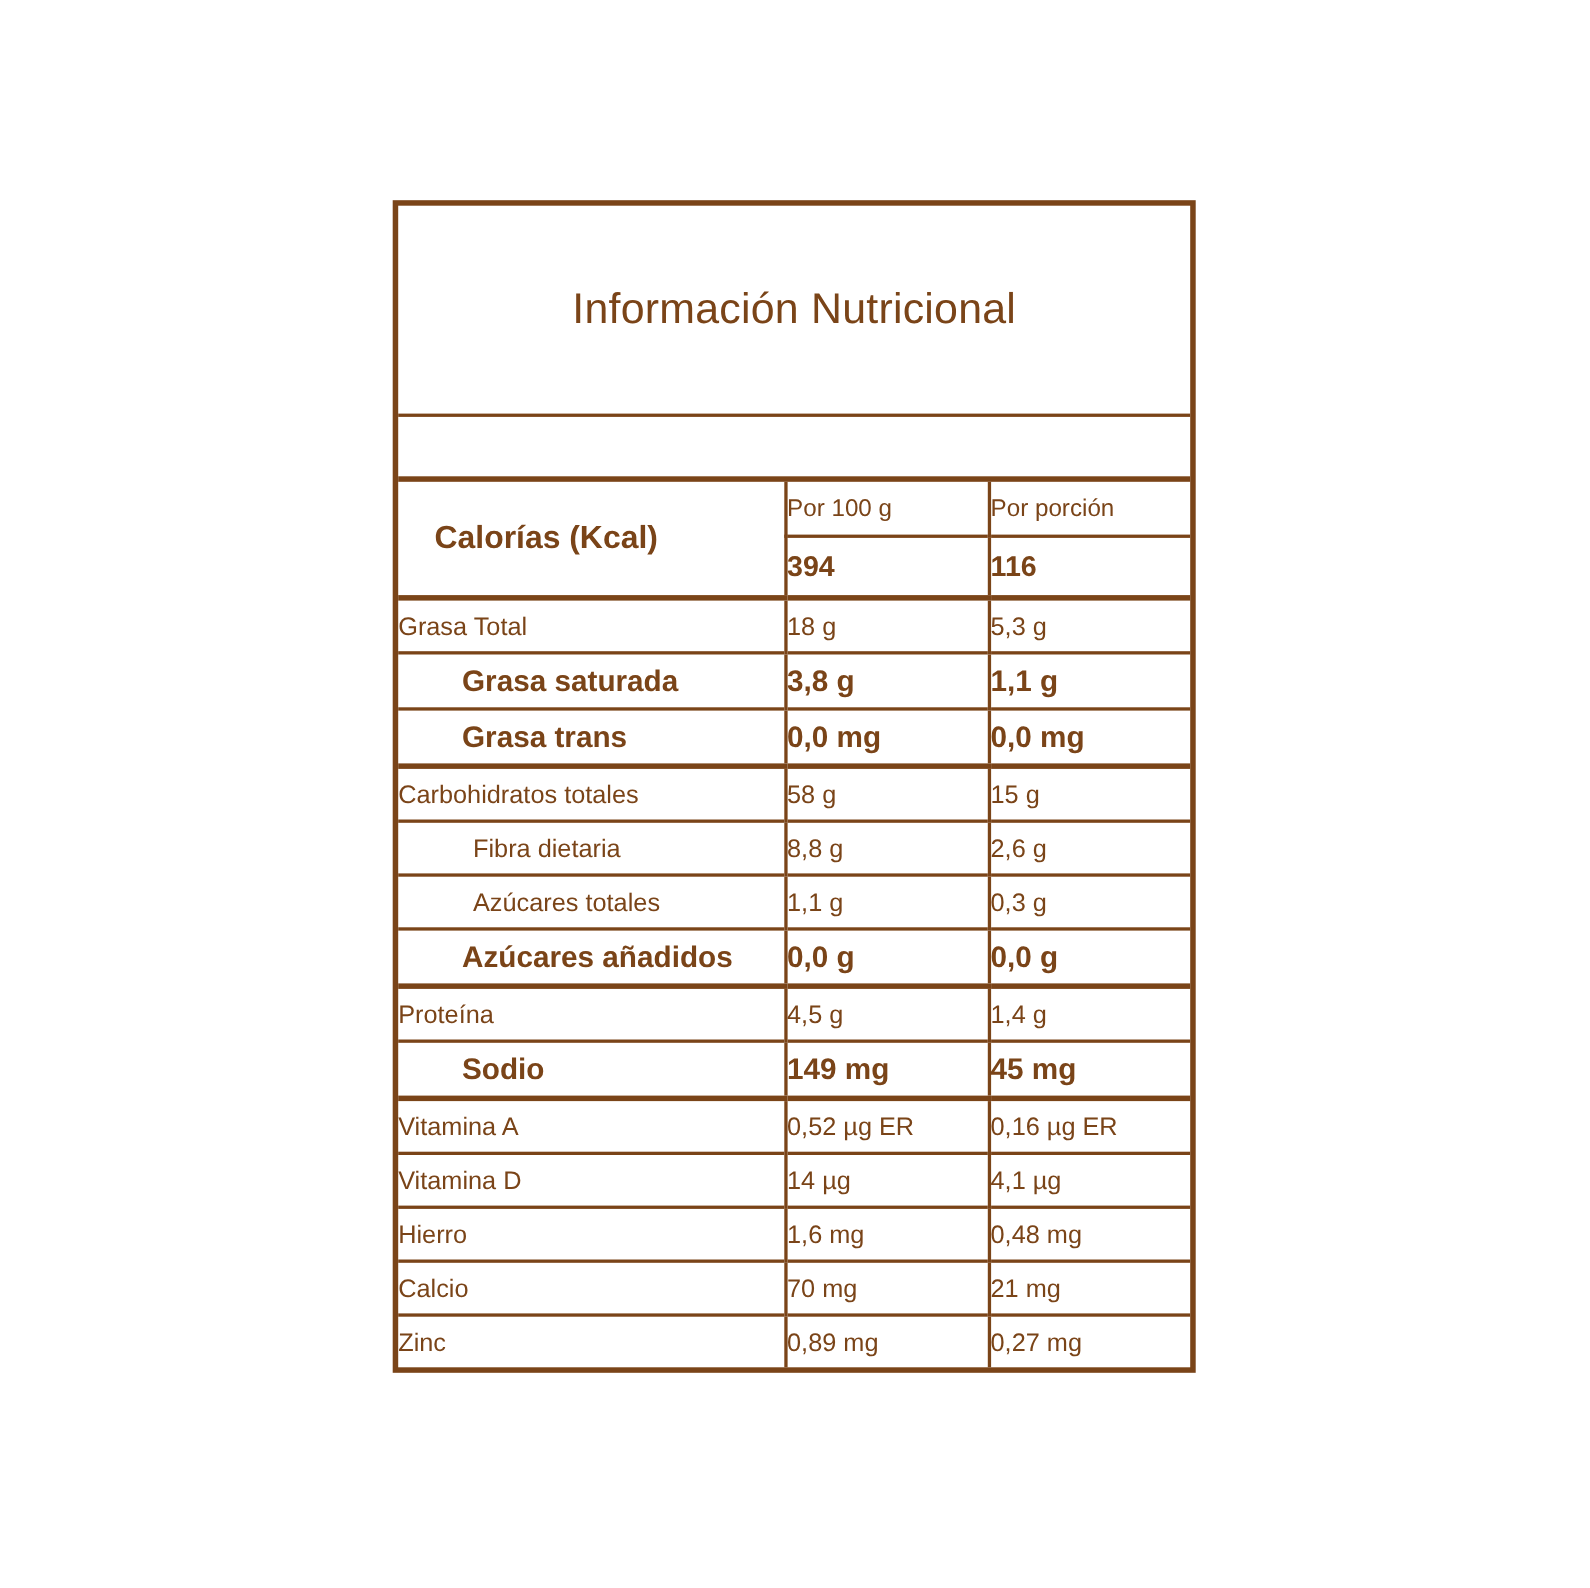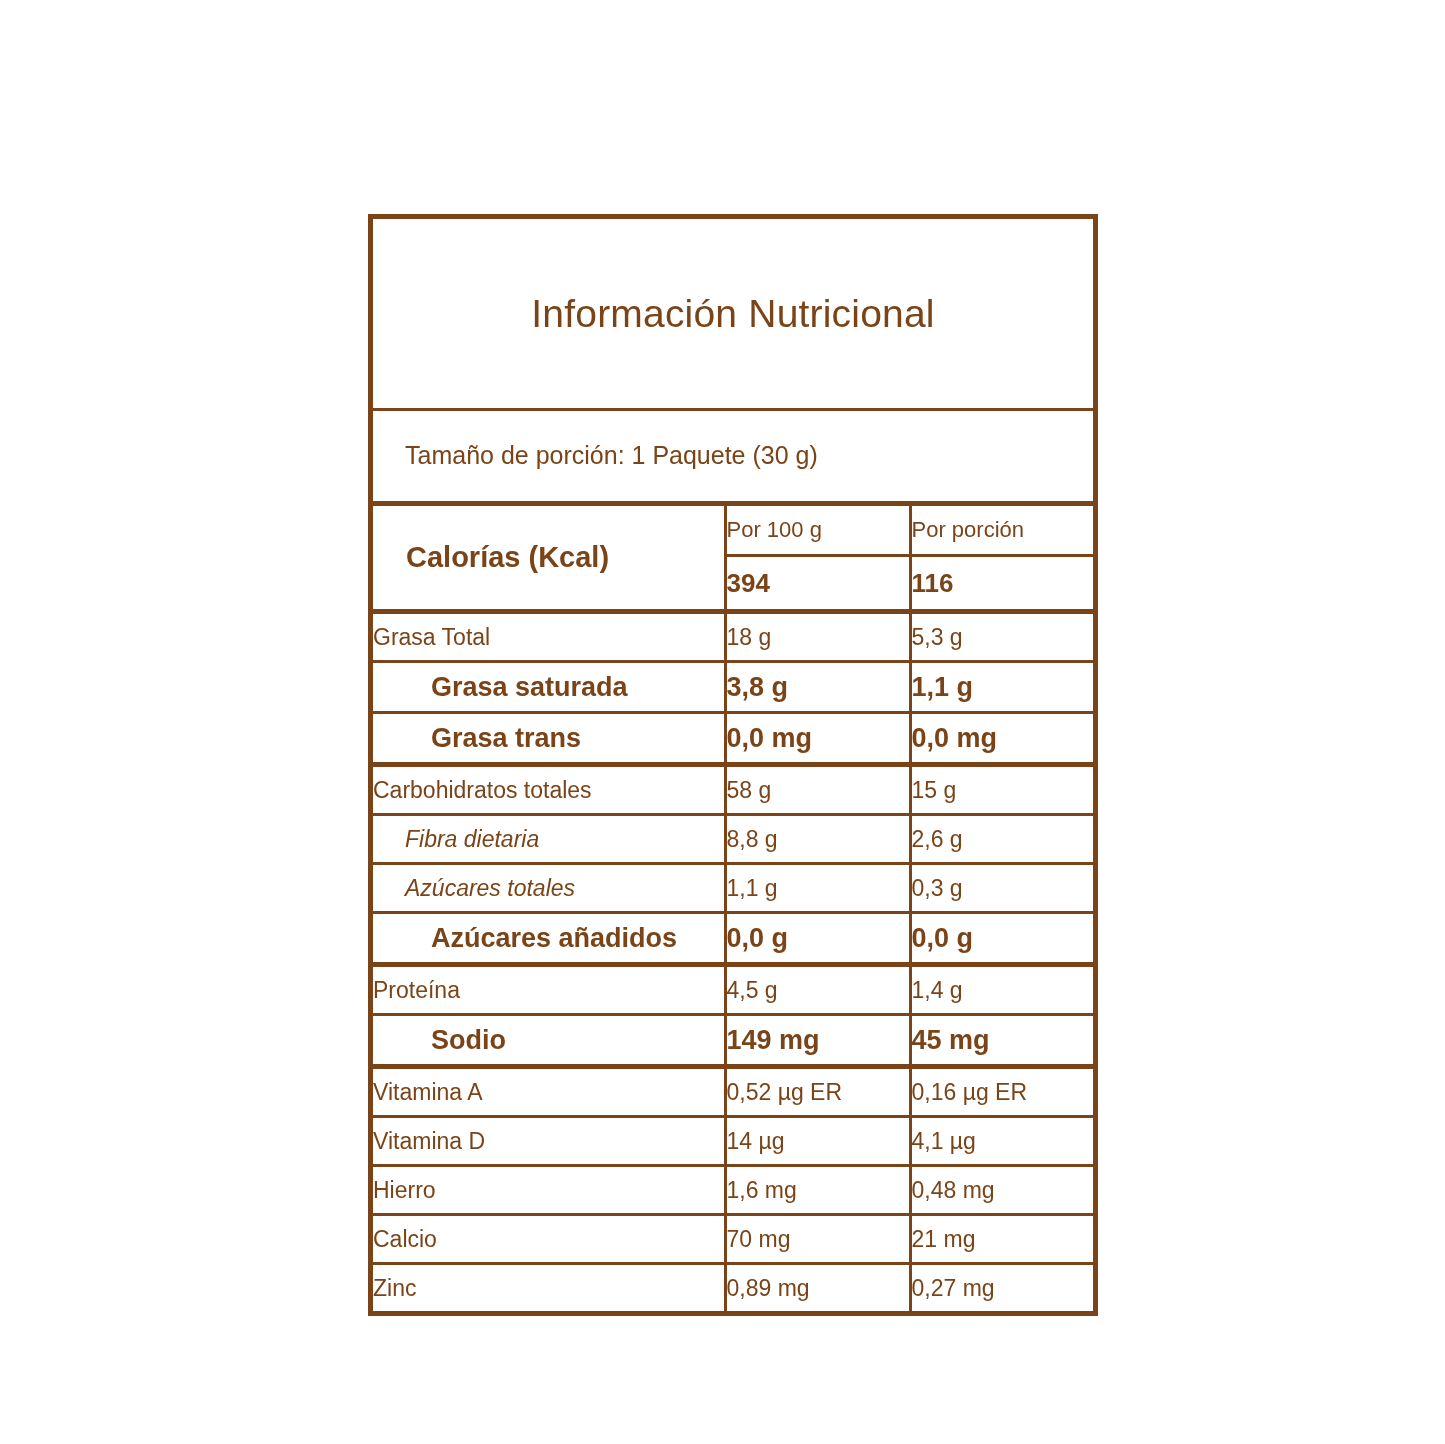--- a/index.html
+++ b/index.html
@@ -10,27 +10,26 @@
   body {
     width: 1445px;
     height: 1444px;
     font-family: "Liberation Sans", sans-serif;
     color: #7a4418;
     position: relative;
     overflow: hidden;
   }
   .panel {
     position: absolute;
-    left: 368px;
+    left: 357px;
     top: 182px;
     width: 730px;
     border: 5px solid #7a4418;
     box-sizing: border-box;
     background: #ffffff;
-    margin-top: 32px;
   }
   
   .title-block {
     height: 192px;
     display: flex;
     align-items: center;
     justify-content: center;
     border-bottom: 3px solid #7a4418;
     box-sizing: border-box;
   }
@@ -64,22 +63,21 @@
   }
   col.c1 { width: 352px; }
   col.c2 { width: 185px; }
   col.c3 { width: 183px; }
 
   .cell-label {
     padding-left: 29px;
     font-size: 23px;
   }
   .cell-label.indent {
-    padding-left: 32px;
-    font-style: italic;
+    padding-left: 68px;
   }
   .cell-label.bold {
     font-size: 27px;
     font-weight: bold;
     padding-left: 58px;
   }
   .cell-label.cal {
     font-size: 29px;
     font-weight: bold;
     padding-left: 33px;
@@ -117,21 +115,20 @@
 </head>
 <body>
 
 <div class="panel">
 
   <div class="title-block">
     <div class="title">Información Nutricional</div>
   </div>
 
   <div class="serving-block">
-    <div class="serving-line">Tamaño de porción: 1 Paquete (30 g)</div>
   </div>
 
   <table class="nutri">
     <colgroup>
       <col class="c1">
         <col class="c2">
         <col class="c3">
     </colgroup>
     <tbody>
 

